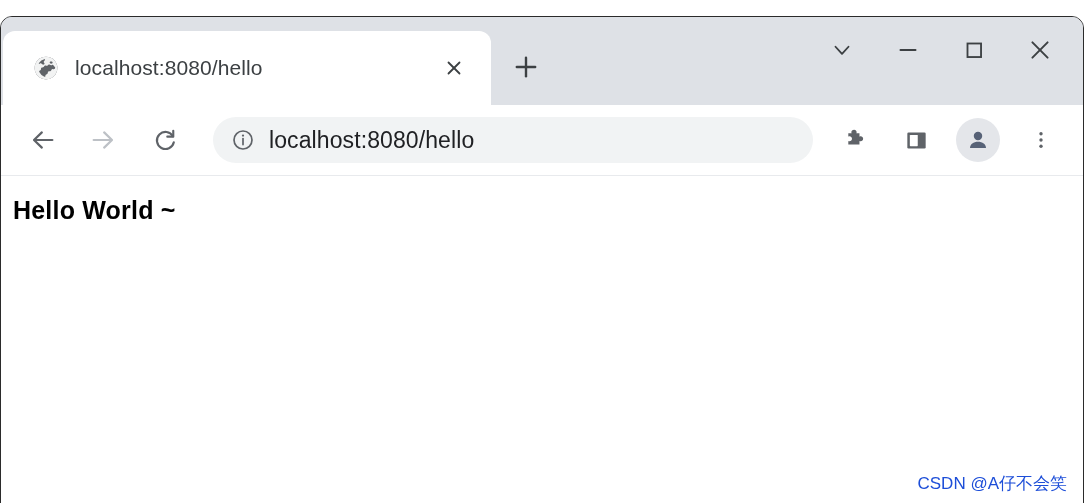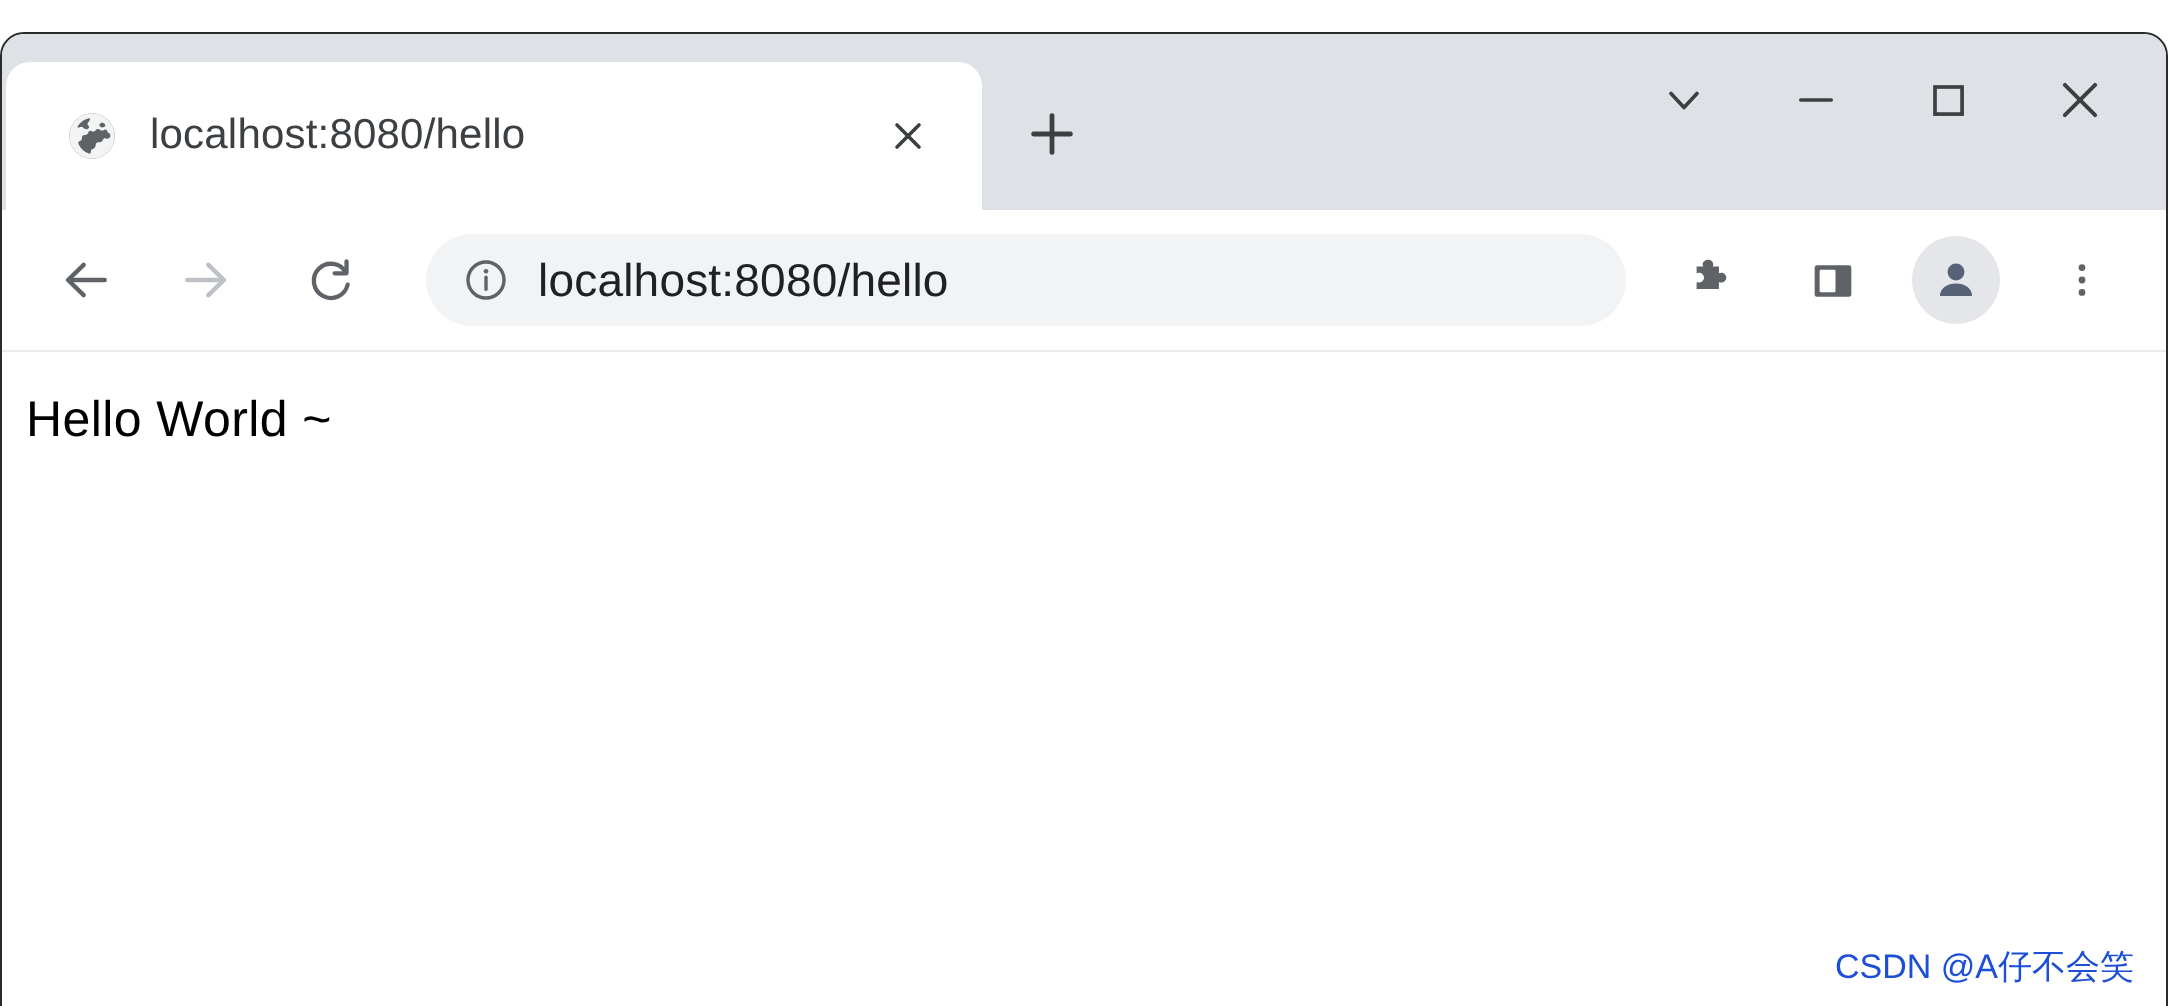--- a/index.html
+++ b/index.html
@@ -201,21 +201,21 @@
     position: relative;
     height: 343px;
     background: #ffffff;
   }
   #page-heading {
     position: absolute;
     left: 12px;
     top: 20px;
     font-size: 25px;
     color: #000000;
-    font-weight: 400;
+    font-weight: 700;
     letter-spacing: .2px;
   }
   #watermark {
     position: absolute;
     right: 16px;
     bottom: 24px;
     font-size: 17px;
     color: #1d4ed8;
     white-space: nowrap;
     user-select: none;

